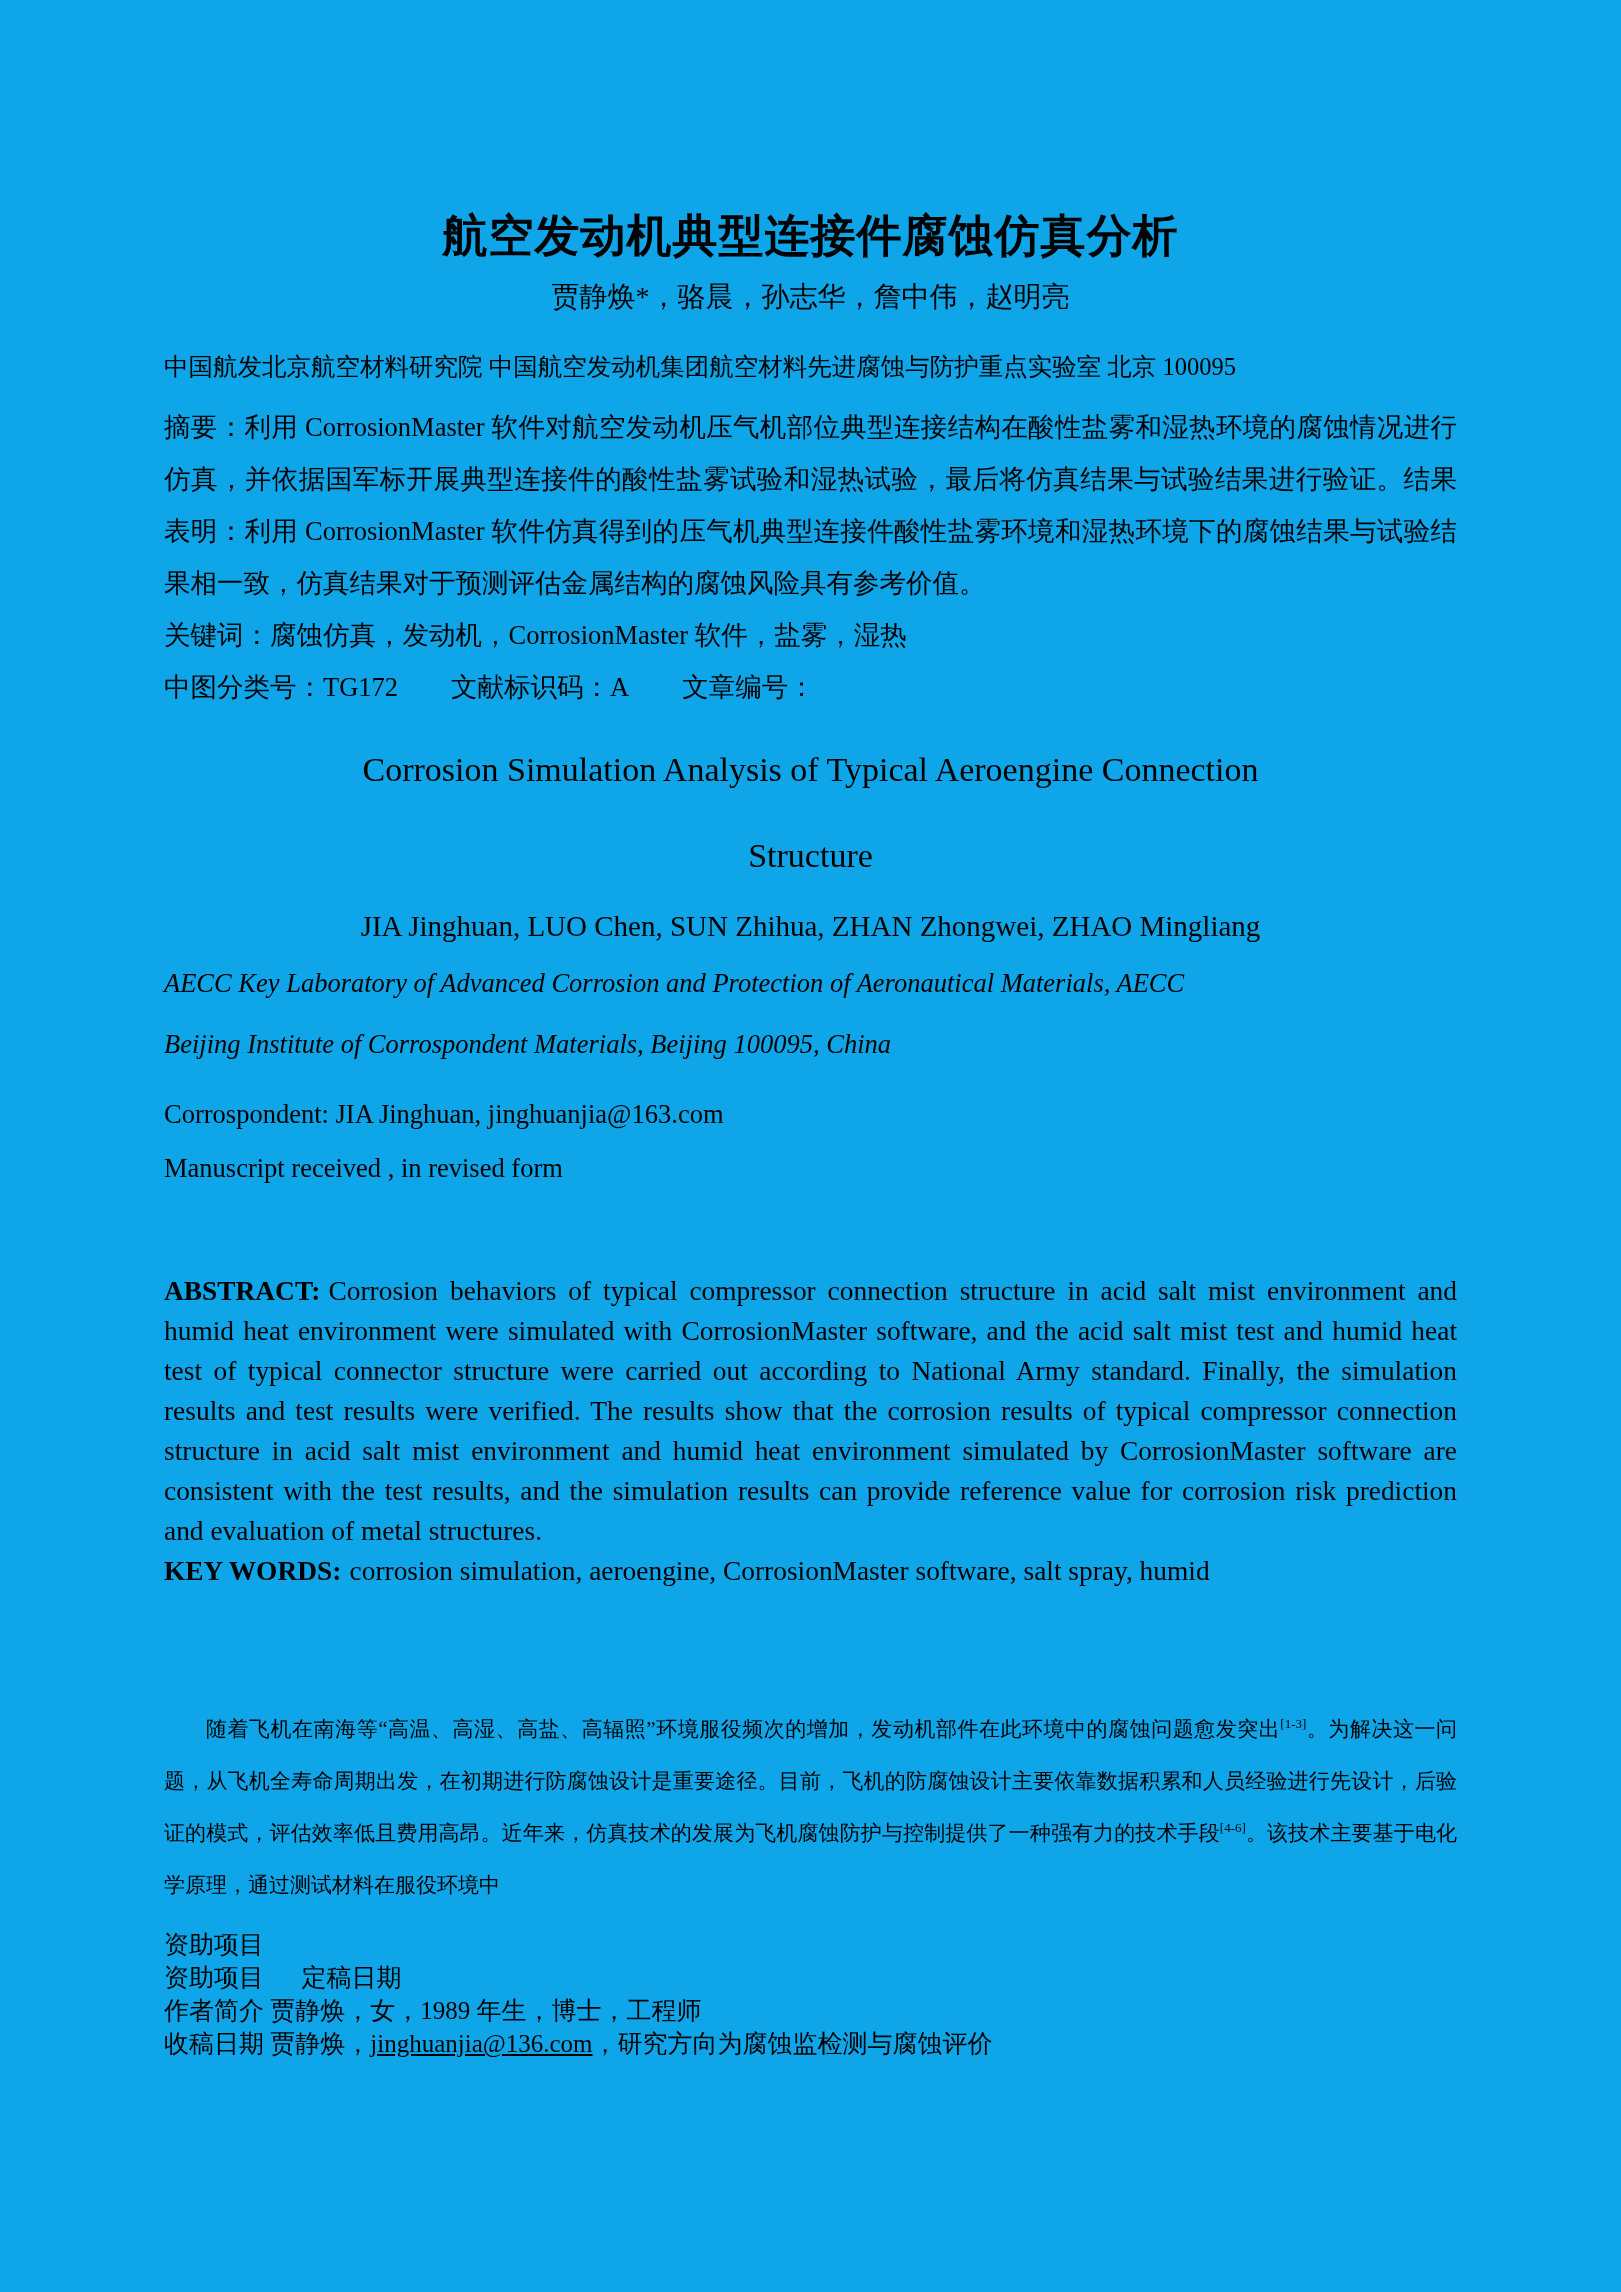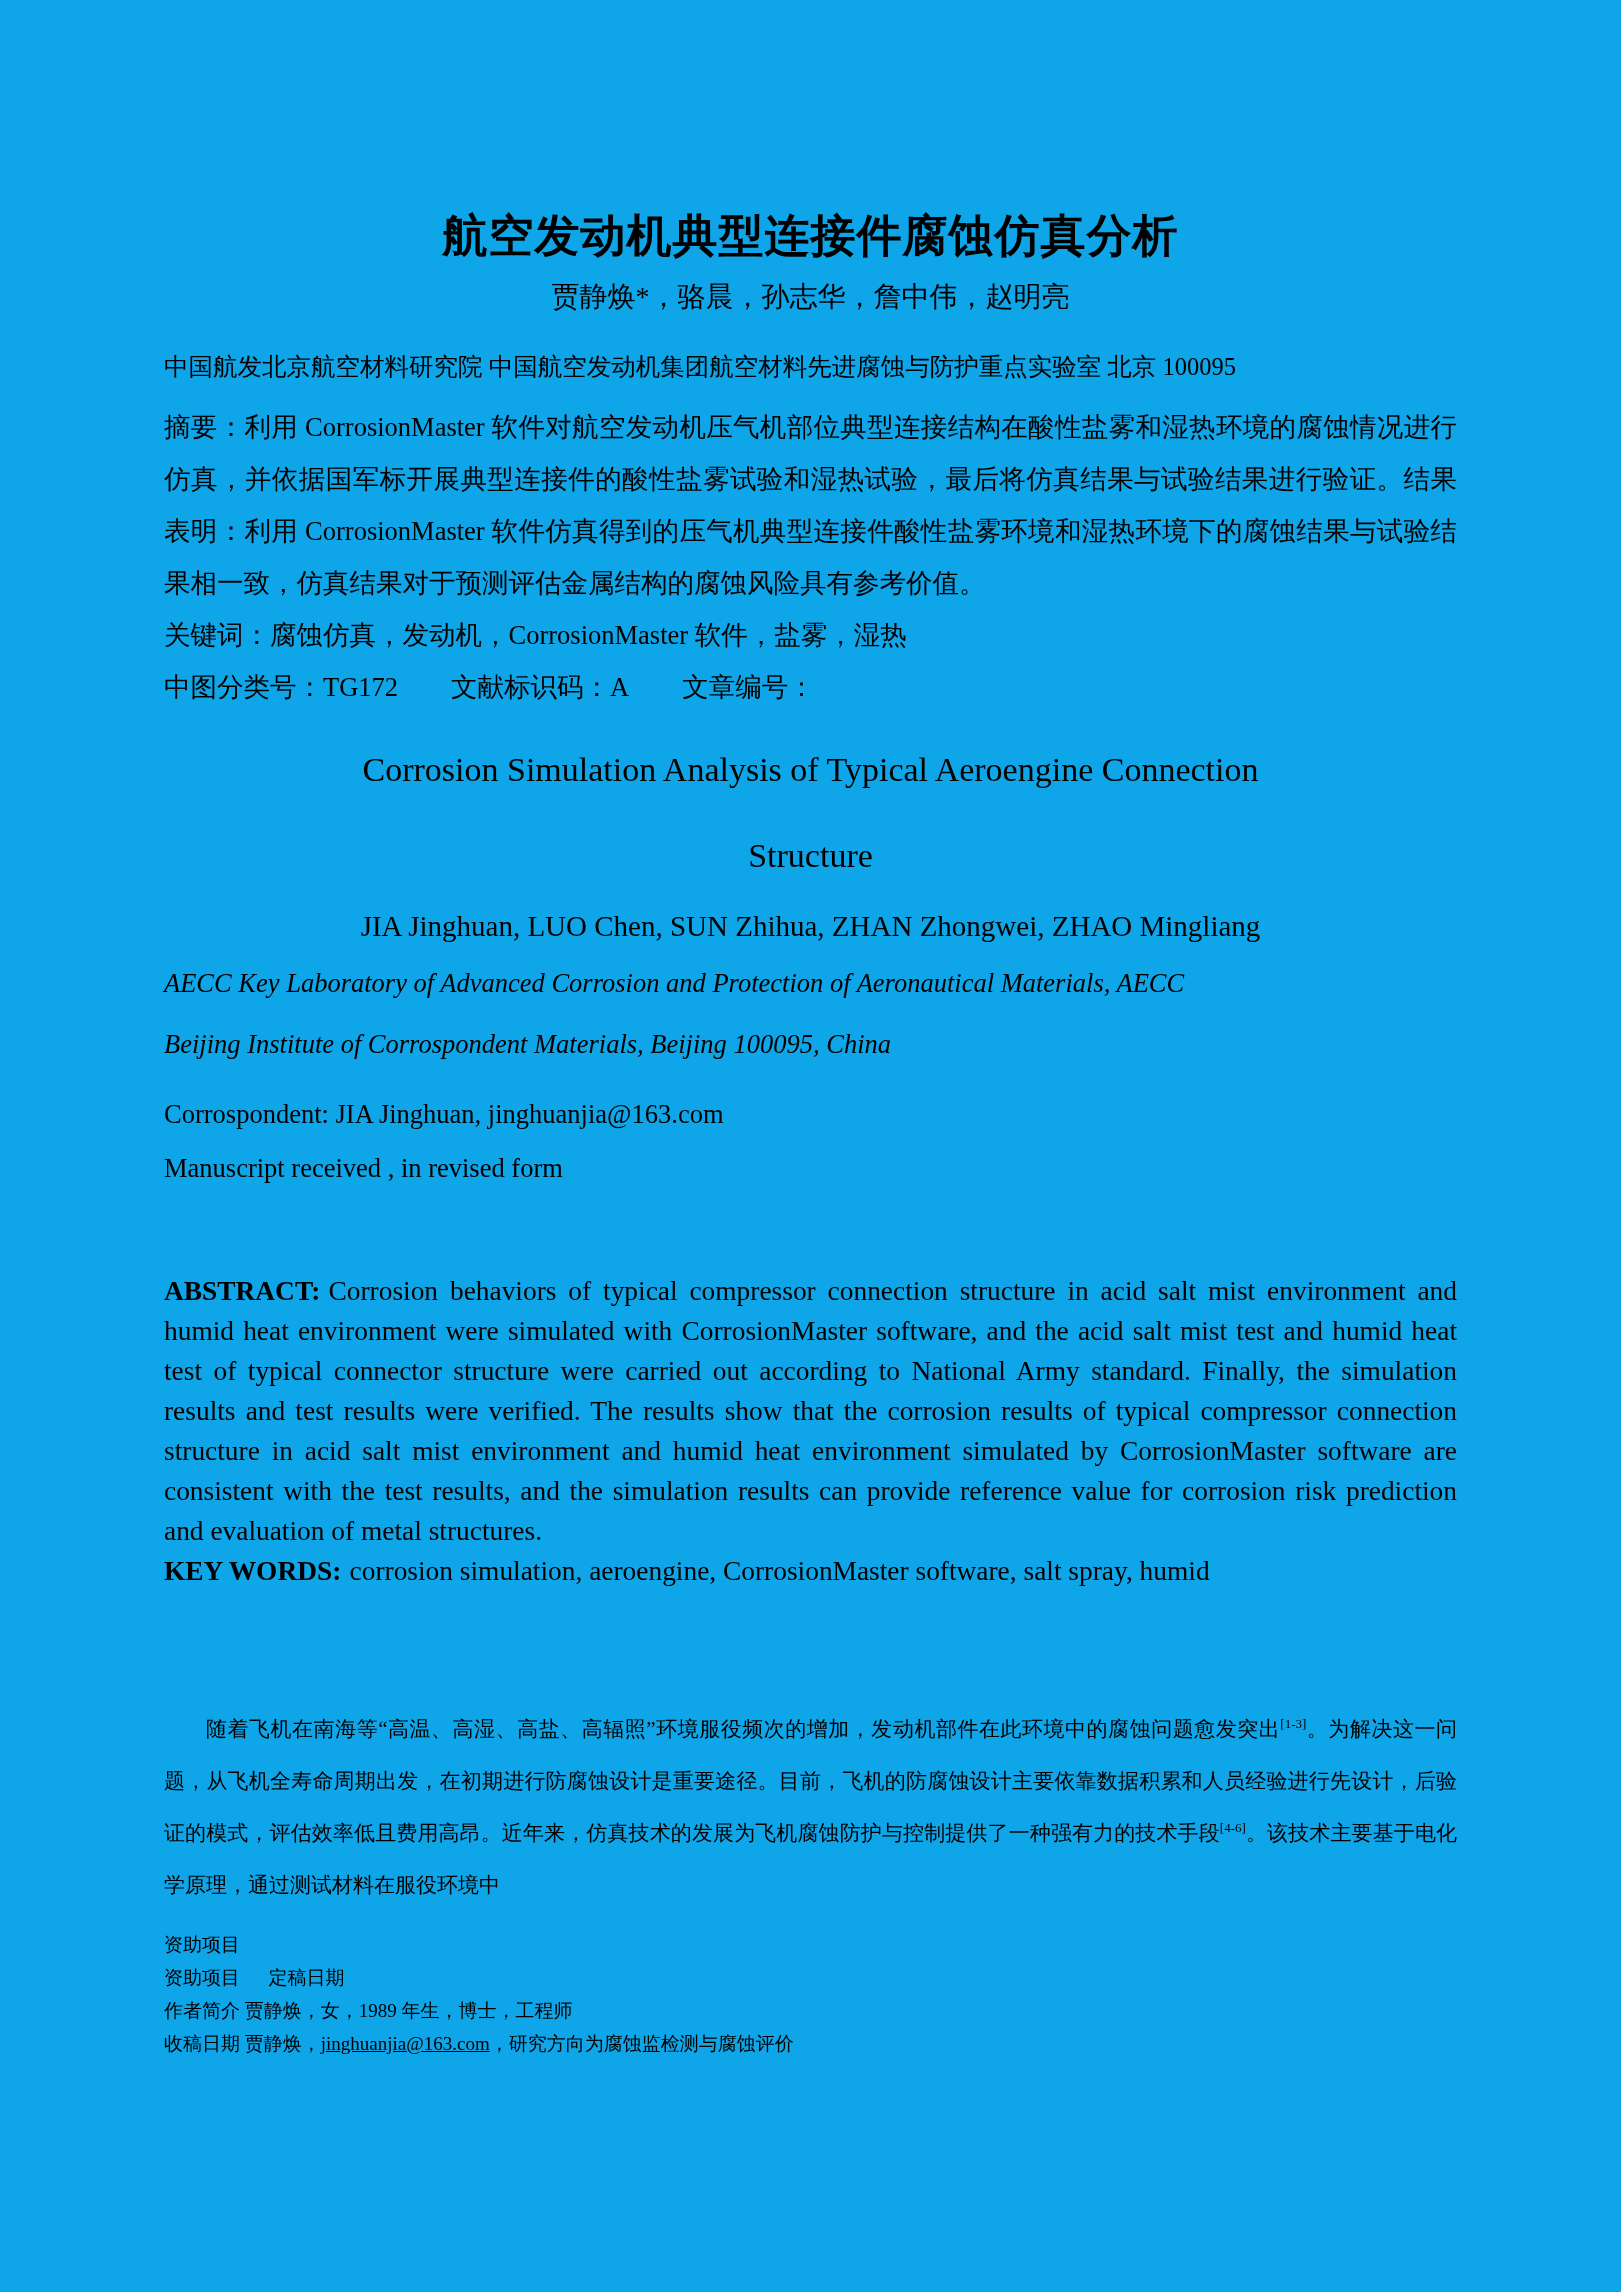--- a/index.html
+++ b/index.html
@@ -98,21 +98,21 @@
     margin-top: 112px;
   }
   .body-zh sup {
     font-size: 0.62em;
     line-height: 0;
     vertical-align: super;
   }
   
   .footnotes {
     margin-top: 17.6px;
-    font-size: 19px;
+    font-size: 25px;
     line-height: 33px;
     font-family: Liberation Serif, serif;
   }
   .footnotes .gap-right { margin-right: 1.5em; }
   .email-link {
     text-decoration: underline;
     color: #000000;
     cursor: pointer;
   }
 </style>
@@ -153,17 +153,17 @@
   <p class="abstract-en"><span class="label">ABSTRACT:</span><span>Corrosion behaviors of typical compressor connection structure in acid salt mist environment and humid heat environment were simulated with CorrosionMaster software, and the acid salt mist test and humid heat test of typical connector structure were carried out according to National Army standard. Finally, the simulation results and test results were verified. The results show that the corrosion results of typical compressor connection structure in acid salt mist environment and humid heat environment simulated by CorrosionMaster software are consistent with the test results, and the simulation results can provide reference value for corrosion risk prediction and evaluation of metal structures.</span></p>
 
   <p class="keywords-en"><span class="label">KEY WORDS:</span><span>corrosion simulation, aeroengine, CorrosionMaster software, salt spray, humid</span></p>
 
   <p class="body-zh"><span>随着飞机在南海等“高温、高湿、高盐、高辐照”环境服役频次的增加，发动机部件在此环境中的腐蚀问题愈发突出</span><sup>[1-3]</sup><span>。为解决这一问题，从飞机全寿命周期出发，在初期进行防腐蚀设计是重要途径。目前，飞机的防腐蚀设计主要依靠数据积累和人员经验进行先设计，后验证的模式，评估效率低且费用高昂。近年来，仿真技术的发展为飞机腐蚀防护与控制提供了一种强有力的技术手段</span><sup>[4-6]</sup><span>。该技术主要基于电化学原理，通过测试材料在服役环境中</span></p>
 
   <div class="footnotes">
     <div>资助项目</div>
     <div><span class="gap-right">资助项目</span><span>定稿日期</span></div>
     <div>作者简介 贾静焕，女，1989 年生，博士，工程师</div>
-    <div><span>收稿日期 贾静焕，</span><span class="email-link">jinghuanjia@163.com</span><span>，研究方向为腐蚀监检测与腐蚀评价</span></div>
+    <div><span>收稿日期 贾静焕，</span><span class="email-link">jinghuanjia@136.com</span><span>，研究方向为腐蚀监检测与腐蚀评价</span></div>
   </div>
 
 </div>
 
 
 </body></html>

